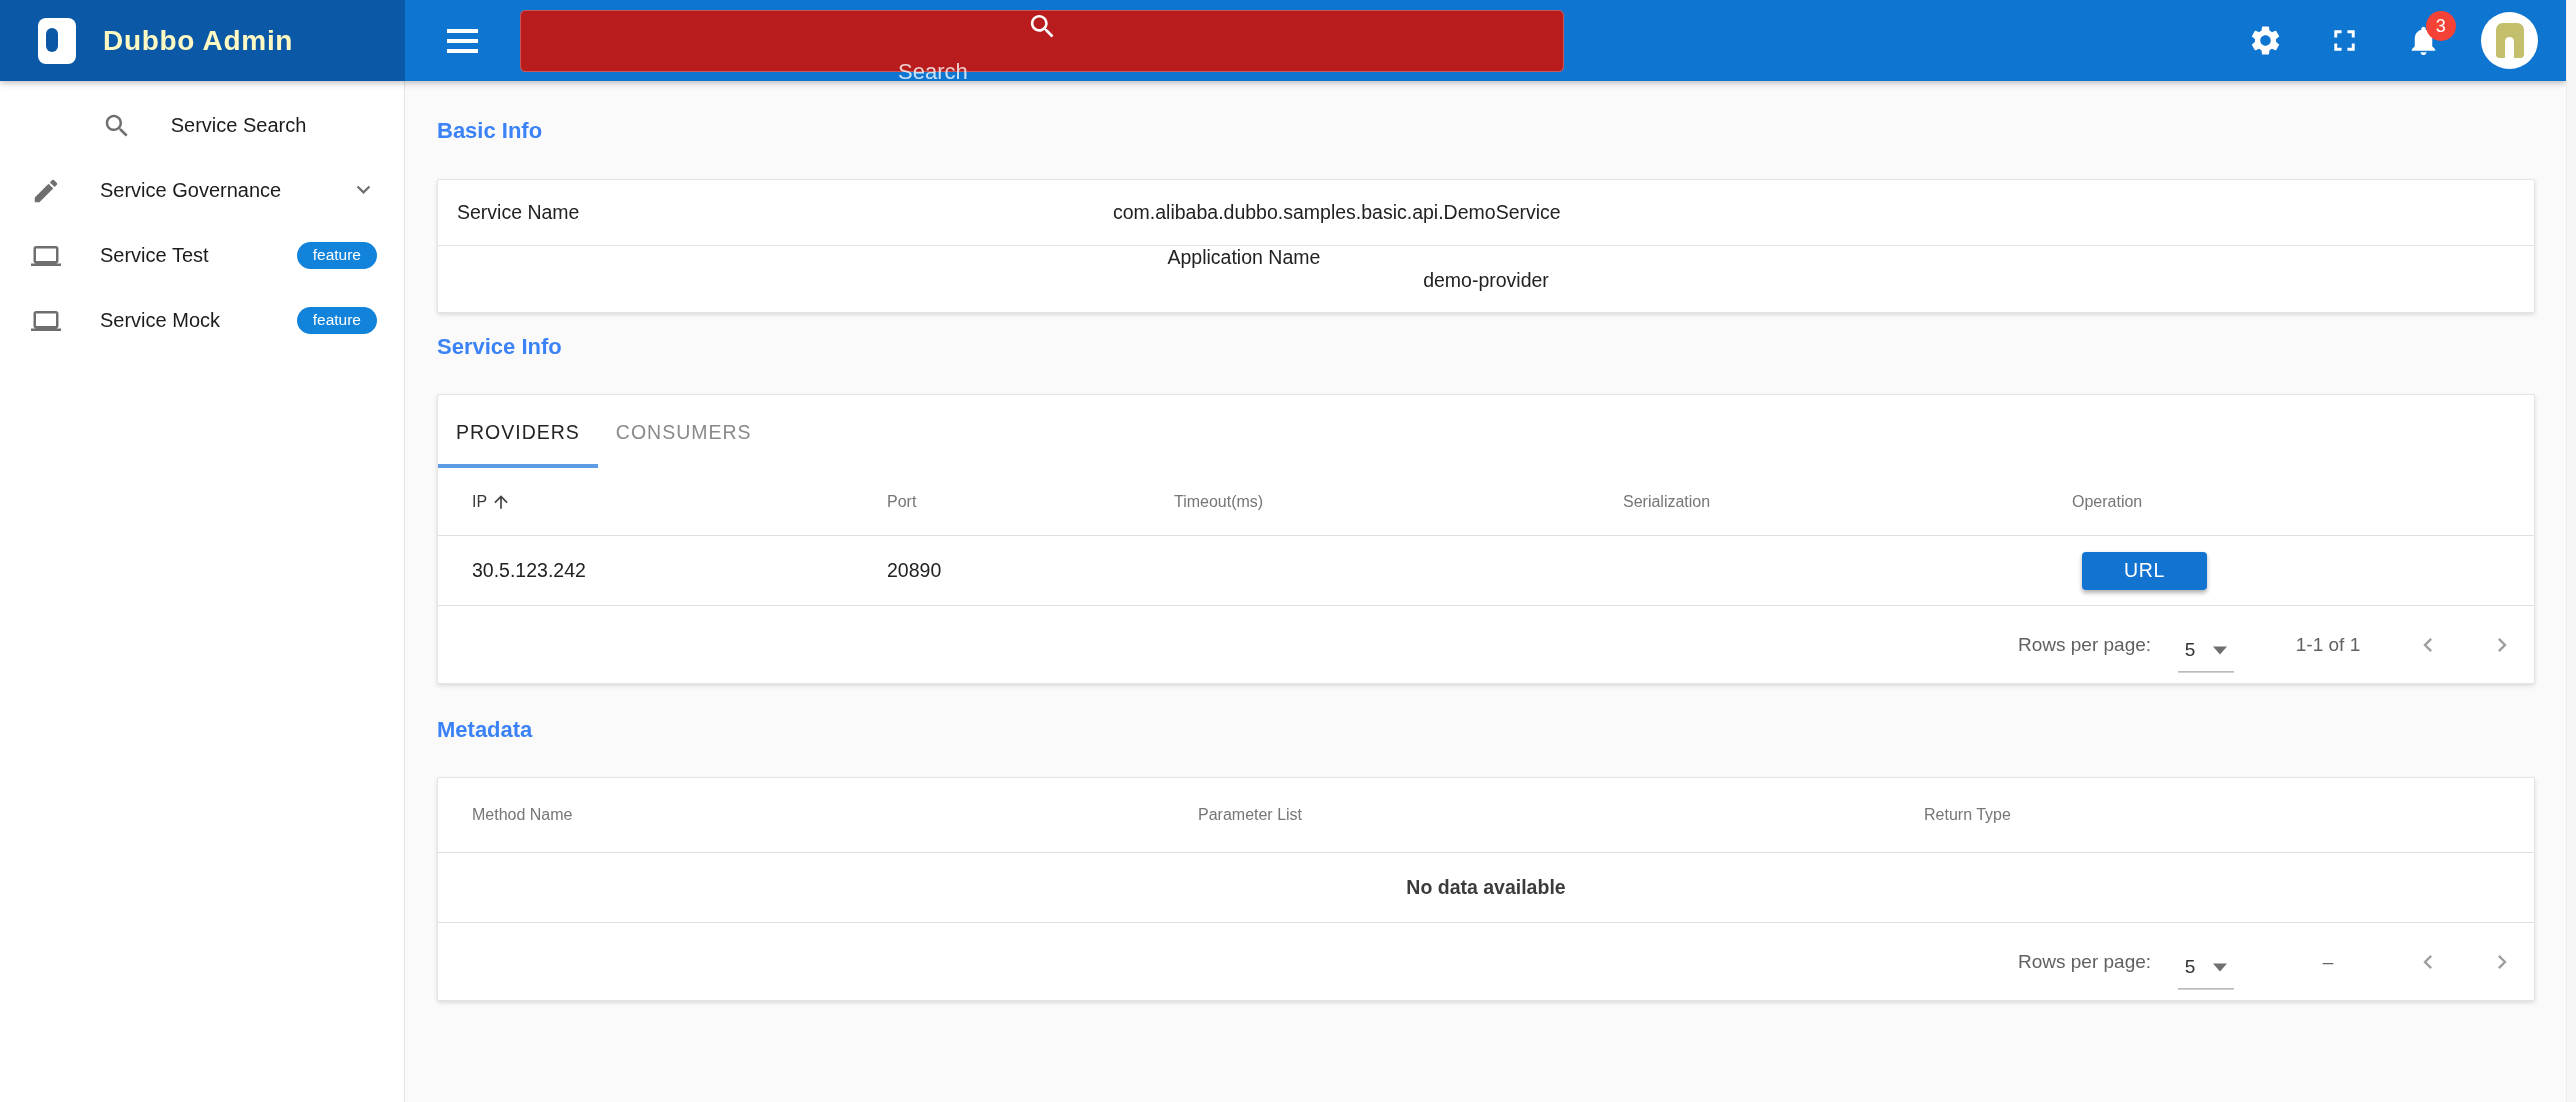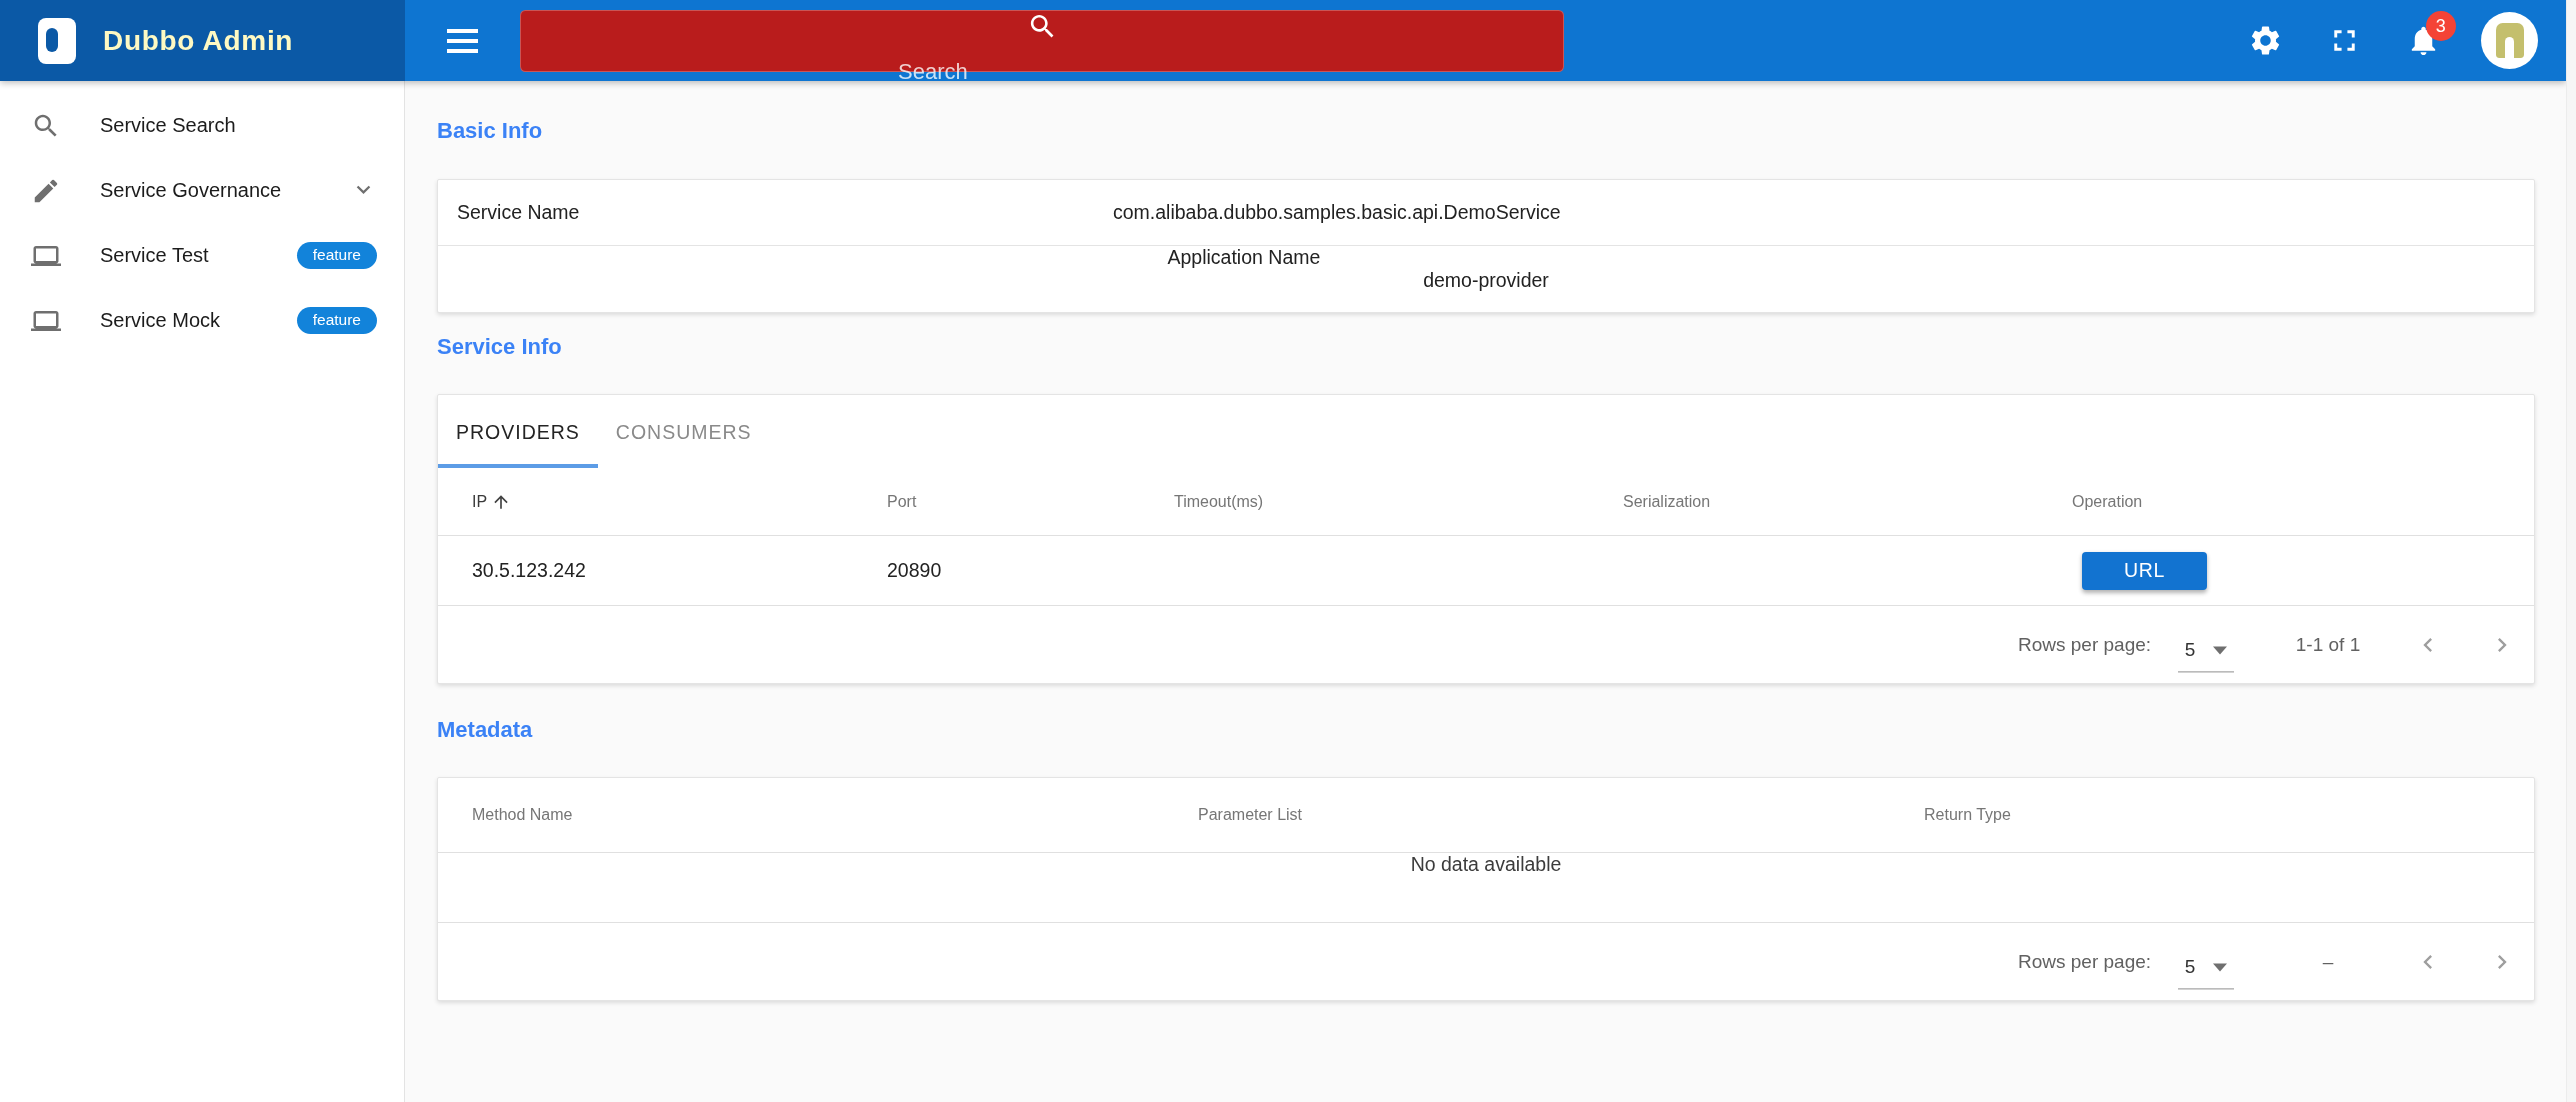--- a/index.html
+++ b/index.html
@@ -25,21 +25,21 @@
   .icon-btn { width:43px; height:43px; display:flex; align-items:center; justify-content:center; cursor:pointer; position:relative; }
   .badge { position:absolute; top:-8px; right:-10.8px; min-width:30px; height:30px; border-radius:15px; background:#f44336;
            color:#fff; font-size:18px; display:flex; align-items:center; justify-content:center; }
   .avatar { width:57px; height:57px; border-radius:50%; background:#ffffff; display:flex; align-items:center; justify-content:center; cursor:pointer; }
   .avatar .glyph { width:28px; height:35px; background:#c4bf6d; border-radius:6.7px 6.7px 3.4px 3.4px; position:relative; }
   .avatar .glyph::after { content:""; position:absolute; left:9.4px; bottom:0; width:9.4px; height:21.5px; background:#fff; border-radius:4.7px 4.7px 0 0; }
 
   
   .sidebar { position:absolute; top:81px; left:0; width:405px; height:1022px; background:#ffffff;
              border-right:0.7px solid #e3e3e3; padding-top:12px; z-index:10; }
-  .nav-item { height:65px; display:flex; align-items:center; padding:0 27px 0 31px; cursor:pointer; }
+  .nav-item { height:65px; display:flex; align-items:center; padding:0 27px 0 31px; cursor:pointer;justify-content:center; }
   .nav-item .nav-icon { width:30px; height:30px; flex:none; margin-right:39px; }
   .nav-label { font-size:20px; color:#1c1c1c; font-weight:500; white-space:nowrap; }
   .pill { margin-left:auto; background:#1283da; color:#fff; font-size:15.5px; line-height:1; padding:5.4px 16px 6px; border-radius:673px; }
   .chev { margin-left:auto; }
 
   
   .main { position:absolute; top:81px; left:405px; width:2161px; height:1022px; padding:0 31px 0 32px; background:#fafafa; }
   .scrollstrip { position:absolute; top:0; right:0; width:10px; height:1103px; background:#f6f6f6; border-left:0.7px solid #ececec; z-index:40; }
 
   .section-title { font-size:22px; font-weight:bold; color:#3b82f6; line-height:27px; }
@@ -76,21 +76,21 @@
 
   .pagination { height:77px; display:flex; align-items:center; justify-content:flex-end; padding-right:17.5px; }
   .rpp-label { font-size:19px; color:#616161; }
   .rpp-select { margin-left:27px; display:flex; align-items:center; gap:17.5px; border-bottom:1.3px solid #8f8f8f;
                 padding:4px 6.7px 10.8px; transform:translateY(9.4px); cursor:pointer; }
   .rpp-value { font-size:19px; color:#333; }
   .caret-down { width:0; height:0; border-left:7.4px solid transparent; border-right:7.4px solid transparent; border-top:8.8px solid #6f6f6f; }
   .range { margin-left:54px; font-size:19px; color:#616161; min-width:81px; text-align:center; }
   .page-btn { margin-left:44px; width:30px; height:30px; display:flex; align-items:center; justify-content:center; cursor:pointer; }
 
-  .empty-row { height:70px; border-bottom:0.7px solid #e0e0e0; display:flex; justify-content:center; }
+  .empty-row { height:70px; border-bottom:0.7px solid #e0e0e0; display:flex; align-items:center; justify-content:center;font-weight:bold; }
   .empty-text { font-size:19.5px; color:#3c3c3c; }
 </style>
 </head>
 <body>
 
 <div class="header">
   <div class="header-left">
     <div class="logo-box">
         <div class="slot"></div>
       </div>

